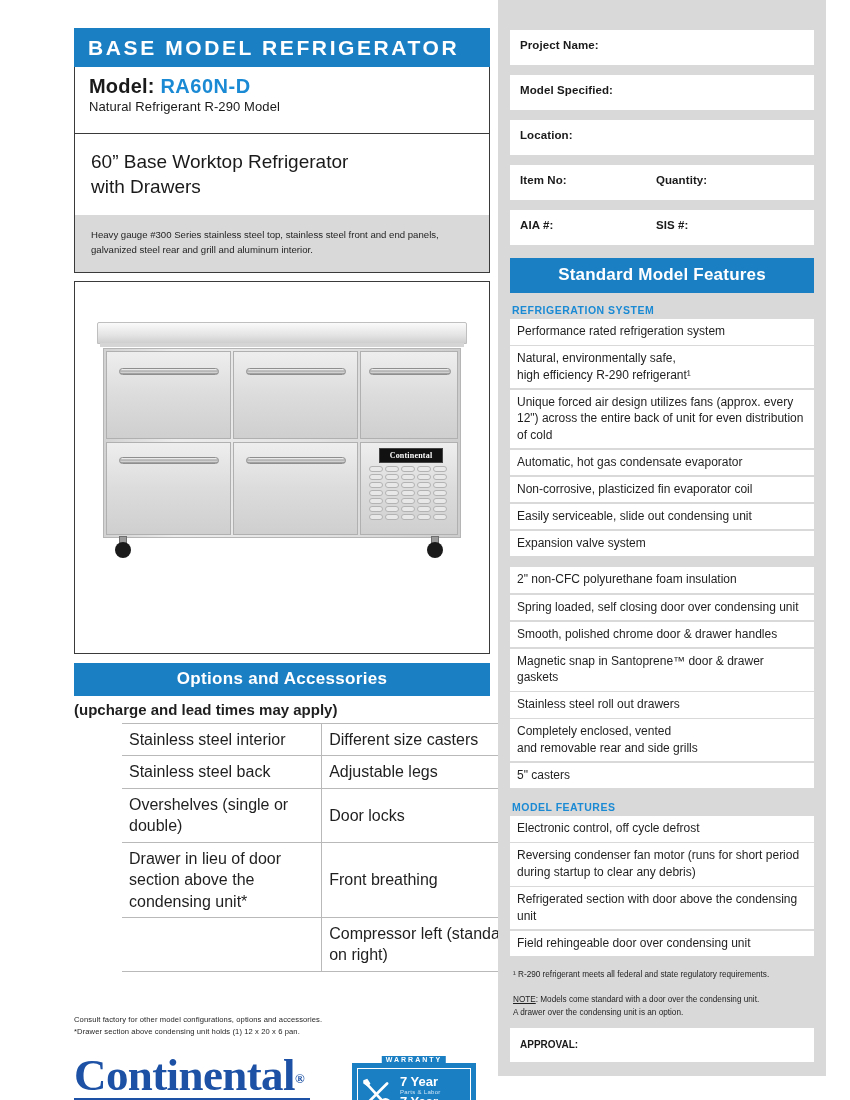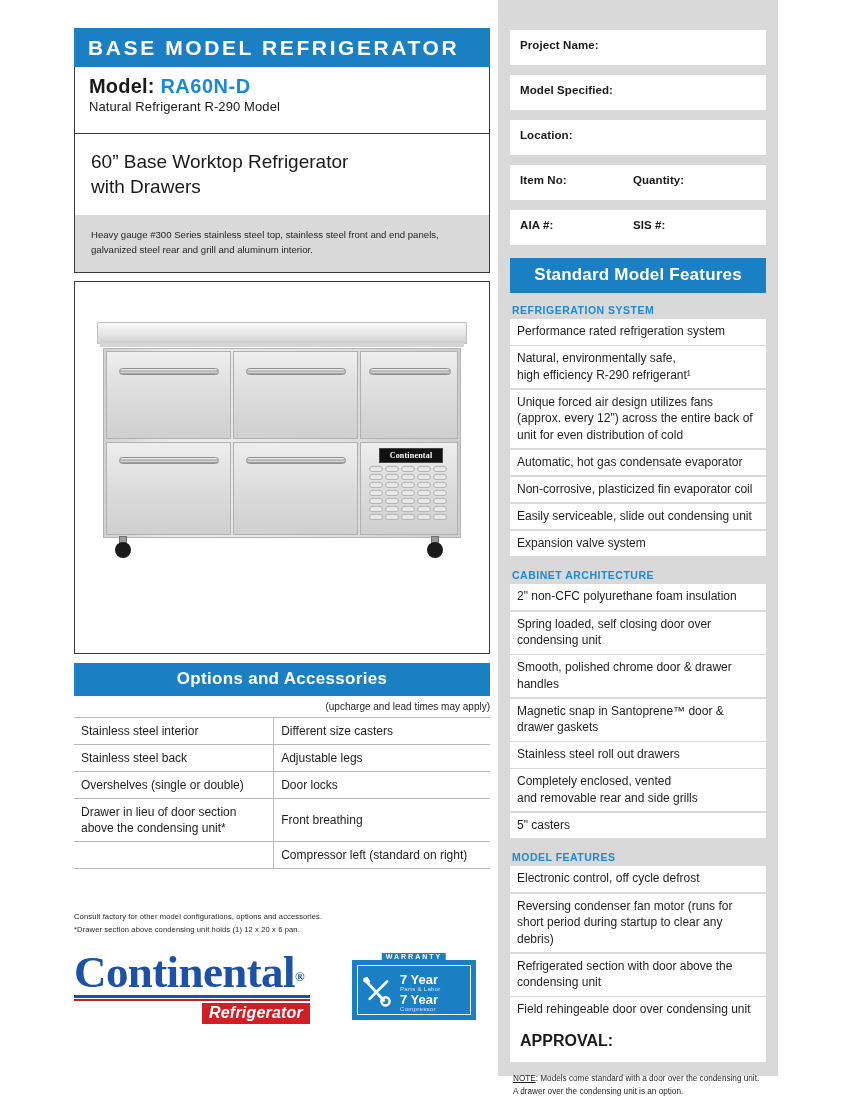--- a/index.html
+++ b/index.html
@@ -91,30 +91,32 @@
     background: #1b7fc4;
     color: #fff;
     font-size: 17px;
     font-weight: bold;
     text-align: center;
     padding: 6px 0 7px 0;
     margin-top: 9px;
     letter-spacing: 0.3px;
   }
   .opts-sub {
-    text-align: right;
-    font-size: 10px;
+    text-align: left;
+    font-size: 15px;
     color: #1f1f1f;
     padding: 5px 0 5px 0;
+    font-weight: bold;
   }
   table.opts {
     width: 100%;
     border-collapse: collapse;
-    font-size: 12px;
+    font-size: 16px;
     color: #1f1f1f;
+    margin-left: 48px;
   }
   table.opts td {
     border-top: 1px solid #b9b9b9;
     border-bottom: 1px solid #b9b9b9;
     padding: 5px 6px 5px 7px;
     vertical-align: middle;
     line-height: 1.34;
   }
   table.opts td.c1 { width: 48%; border-right: 1px solid #b9b9b9; }
   table.opts tr td { border-bottom: none; }
@@ -210,21 +212,21 @@
   .warranty-icon { width: 48px; text-align: center; }
   .warranty-text { color: #fff; line-height: 1.04; }
   .w-year { font-size: 13px; font-weight: bold; }
   .w-lbl { font-size: 6px; color: #cfe6f7; letter-spacing: 0.3px; }
 
   
   .right-col {
     position: absolute;
     left: 498px;
     top: 0px;
-    width: 280px;
+    width: 328px;
     background: #d9d9d9;
     height: 1076px;
     box-sizing: border-box;
     padding: 30px 12px 0 12px;
   }
   .field {
     background: #ffffff;
     padding: 9px 10px 10px 10px;
     margin-bottom: 10px;
     font-size: 11.5px;
@@ -277,21 +279,21 @@
   .fnote.second { margin-top: 11px; }
   .fnote u { text-decoration: underline; }
 
   .approval {
     position: absolute;
     left: 12px;
     right: 12px;
     bottom: 14px;
     background: #fff;
     padding: 11px 10px 12px 10px;
-    font-size: 16px;
+    font-size: 10px;
     font-weight: bold;
     color: #1a1a1a;
   }
 
   
   .unit { position:absolute; left: 22px; top: 40px; width: 370px; height: 250px; }
   .u-top {
     position:absolute; left:0; top:0; width:370px; height:22px;
     background: linear-gradient(#fafafa,#e4e4e4 60%,#cfcfcf);
     border:1px solid #bfbfbf; border-radius:2px 2px 0 0; box-sizing:border-box;
@@ -523,21 +525,20 @@
     <div class="feat">Performance rated refrigeration system</div>
     <div class="feat" style="white-space: pre-line;">Natural, environmentally safe,
 high efficiency R-290 refrigerant¹</div>
     <div class="feat">Unique forced air design utilizes fans (approx. every 12") across the entire back of unit for even distribution of cold</div>
     <div class="feat">Automatic, hot gas condensate evaporator</div>
     <div class="feat">Non-corrosive, plasticized fin evaporator coil</div>
     <div class="feat">Easily serviceable, slide out condensing unit</div>
     <div class="feat">Expansion valve system</div>
   </div>
 
-  <div class="grp-title">CABINET ARCHITECTURE</div>
   <div class="feat-list">
     <div class="feat">2" non-CFC polyurethane foam insulation</div>
     <div class="feat">Spring loaded, self closing door over condensing unit</div>
     <div class="feat">Smooth, polished chrome door &amp; drawer handles</div>
     <div class="feat">Magnetic snap in Santoprene™ door &amp; drawer gaskets</div>
     <div class="feat">Stainless steel roll out drawers</div>
     <div class="feat" style="white-space: pre-line;">Completely enclosed, vented
 and removable rear and side grills</div>
     <div class="feat">5" casters</div>
   </div>

